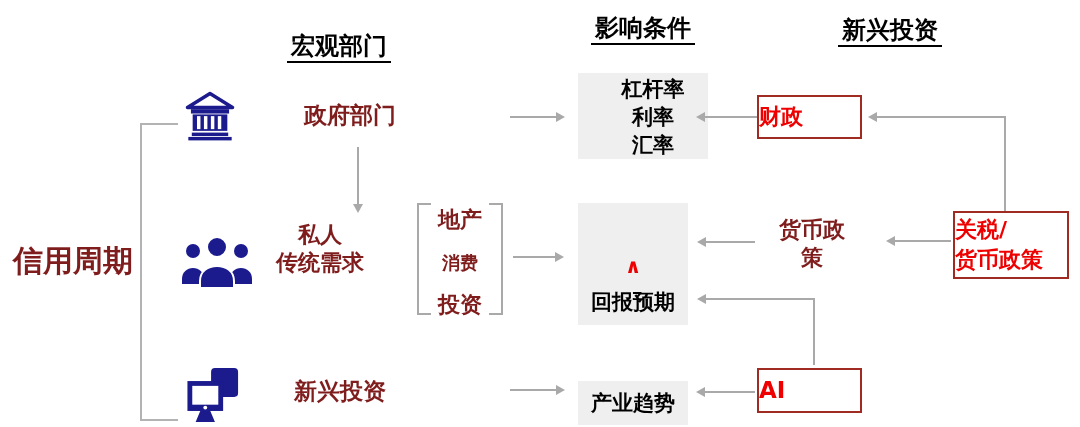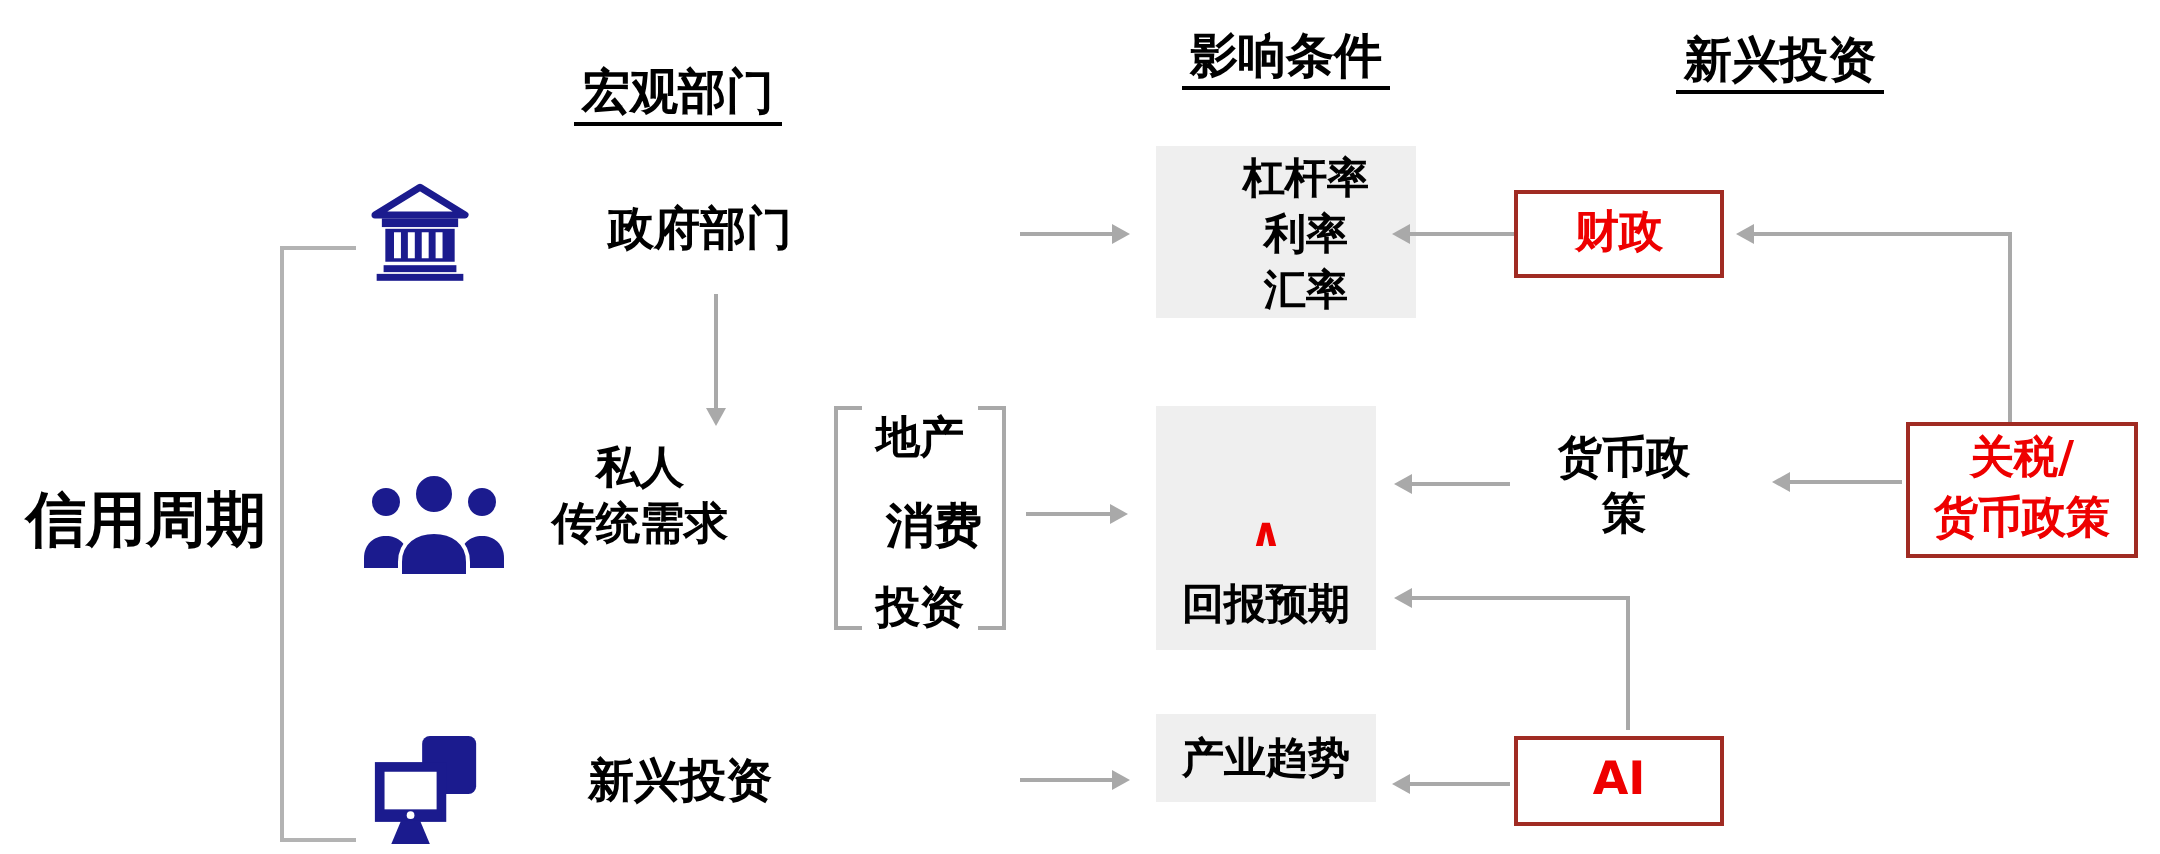--- a/index.html
+++ b/index.html
@@ -1,24 +1,24 @@
 <!DOCTYPE html>
 <html><head>
 <meta charset="utf-8">
 <style>
   html,body{margin:0;padding:0;background:#fff;}
   .canvas{position:relative;width:1080px;height:427px;background:#ffffff;
           font-family:"DejaVu Sans",sans-serif;overflow:hidden;color:#000;}
   .abs{position:absolute;}
-  .txt{position:absolute;font-weight:bold;color:#000000;text-align:center;}
+  .txt{position:absolute;font-weight:bold;color:#7f1d1d;text-align:center;}
   .hdr{position:absolute;font-weight:bold;font-size:24px;text-align:center;
        border-bottom:2px solid #000;padding-bottom:1px;line-height:28px;}
   .graybox{position:absolute;background:#efefef;text-align:center;font-weight:bold;}
   .redbox{position:absolute;border:2px solid #a02b23;background:#fff;box-sizing:border-box;
-          color:#ee0000;font-weight:bold;text-align:center;}
+          color:#ee0000;font-weight:bold;}
   .redtxt{color:#ee0000;}
   
   .hl{position:absolute;height:2px;background:#a9a9a9;}
   .vl{position:absolute;width:2px;background:#a9a9a9;}
   .ah-r{position:absolute;width:0;height:0;border-top:5px solid transparent;
         border-bottom:5px solid transparent;border-left:9px solid #a9a9a9;}
   .ah-l{position:absolute;width:0;height:0;border-top:5px solid transparent;
         border-bottom:5px solid transparent;border-right:9px solid #a9a9a9;}
   .ah-d{position:absolute;width:0;height:0;border-left:5px solid transparent;
         border-right:5px solid transparent;border-top:9px solid #a9a9a9;}
@@ -85,21 +85,21 @@
     <path d="M20 54 v-7 c0-10 8-15 17-15 s17 5 17 15 v7 z" fill="#1b1b8e" stroke="#ffffff" stroke-width="2"></path>
   </svg>
   <div class="txt" style="left:272px;top:221px;width:96px;font-size:22px;line-height:28px;">
     <div>私人</div>
     <div>传统需求</div>
   </div>
 
   <div class="sb-l"></div>
   <div class="sb-r"></div>
   <div class="txt" style="left:429px;top:206px;width:62px;font-size:22px;line-height:28px;">地产</div>
-  <div class="txt" style="left:429px;top:249px;width:62px;font-size:24px;line-height:28px;text-align:right;">消费</div>
+  <div class="txt" style="left:429px;top:249px;width:62px;font-size:18px;line-height:28px;">消费</div>
   <div class="txt" style="left:429px;top:291px;width:62px;font-size:22px;line-height:28px;">投资</div>
 
   <div class="hl" style="left:513px;top:256px;width:42px;"></div>
   <div class="ah-r" style="left:555px;top:252px;"></div>
 
   <div class="graybox" style="left:578px;top:203px;width:110px;height:122px;font-size:21px;">
     <div class="abs redtxt" style="left:0;top:50px;width:110px;line-height:26px;font-size:20px;">∧</div>
     <div class="abs" style="left:0;top:86px;width:110px;line-height:26px;">回报预期</div>
   </div>
 
@@ -129,20 +129,20 @@
     <rect x="4" y="18" width="32" height="26" fill="#ffffff" stroke="#1b1b8e" stroke-width="5"></rect>
     <rect x="4" y="40" width="32" height="6" fill="#1b1b8e"></rect>
     <circle cx="20" cy="43" r="2" fill="#ffffff"></circle>
     <path d="M15 46 L10 58 L30 58 L25 46 Z" fill="#1b1b8e"></path>
   </svg>
   <div class="txt" style="left:284px;top:377px;width:112px;font-size:23px;line-height:28px;">新兴投资</div>
 
   <div class="hl" style="left:510px;top:389px;width:46px;"></div>
   <div class="ah-r" style="left:556px;top:385px;"></div>
 
-  <div class="graybox" style="left:578px;top:357px;width:110px;height:44px;font-size:21px;line-height:44px;">产业趋势</div>
+  <div class="graybox" style="left:578px;top:381px;width:110px;height:44px;font-size:21px;line-height:44px;">产业趋势</div>
 
   <div class="ah-l" style="left:696px;top:387px;"></div>
   <div class="hl" style="left:705px;top:391px;width:50px;"></div>
 
   <div class="redbox" style="left:757px;top:368px;width:105px;height:45px;font-size:23px;line-height:41px;">AI</div>
 
 </div>
 
 </body></html>

